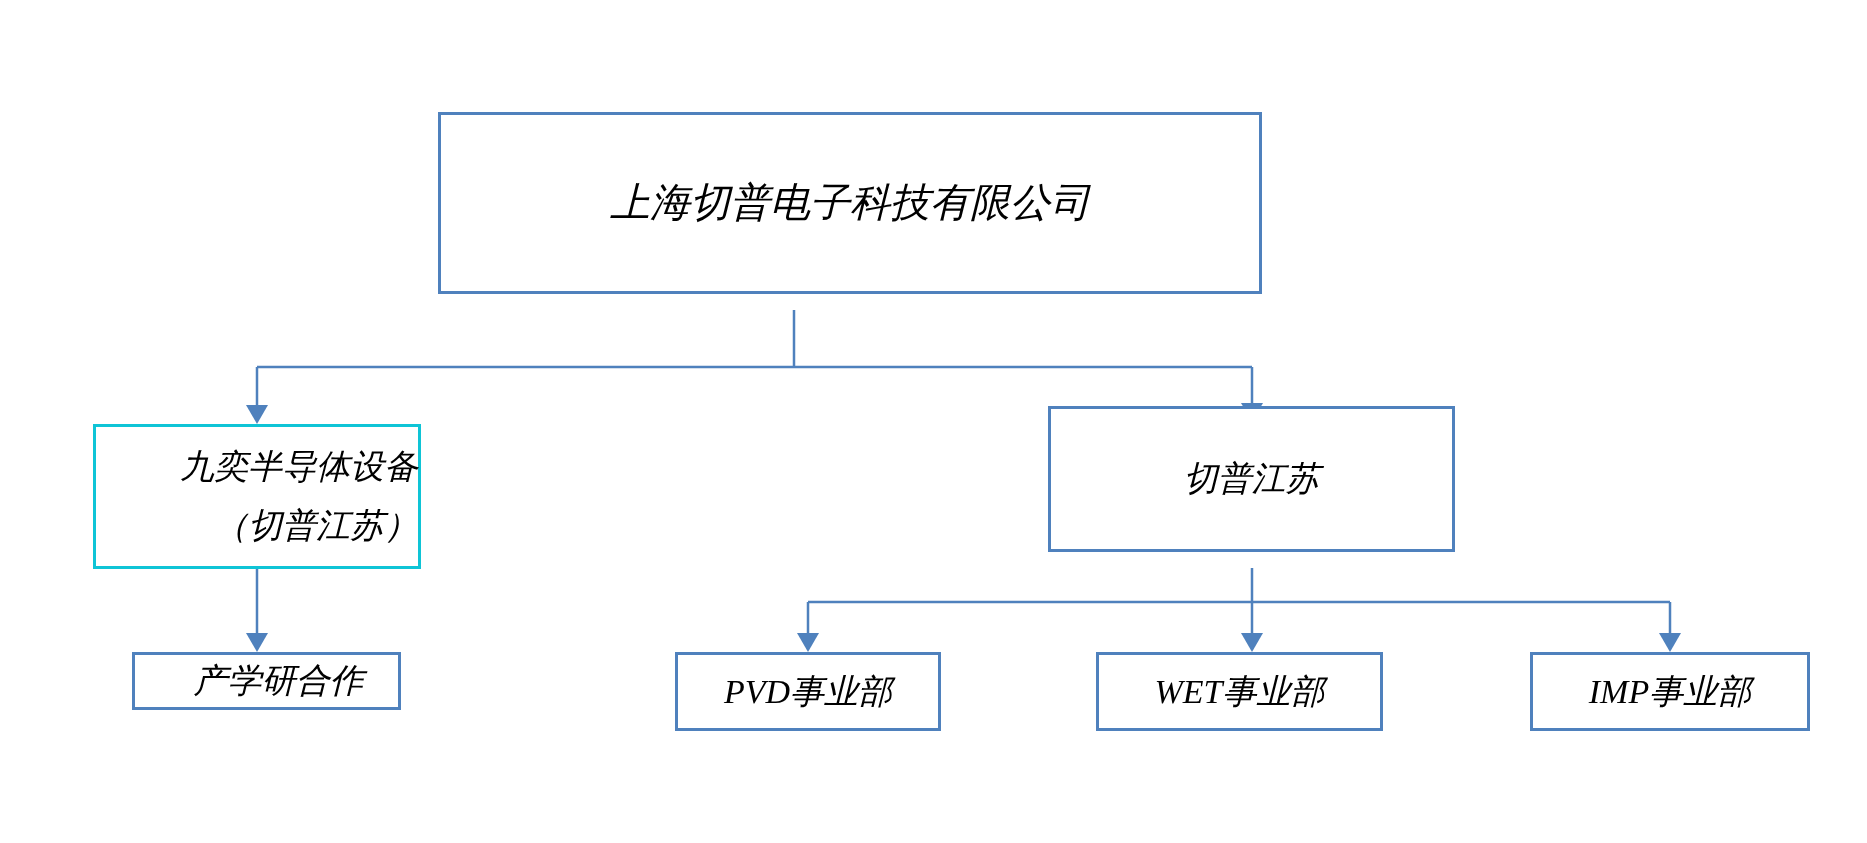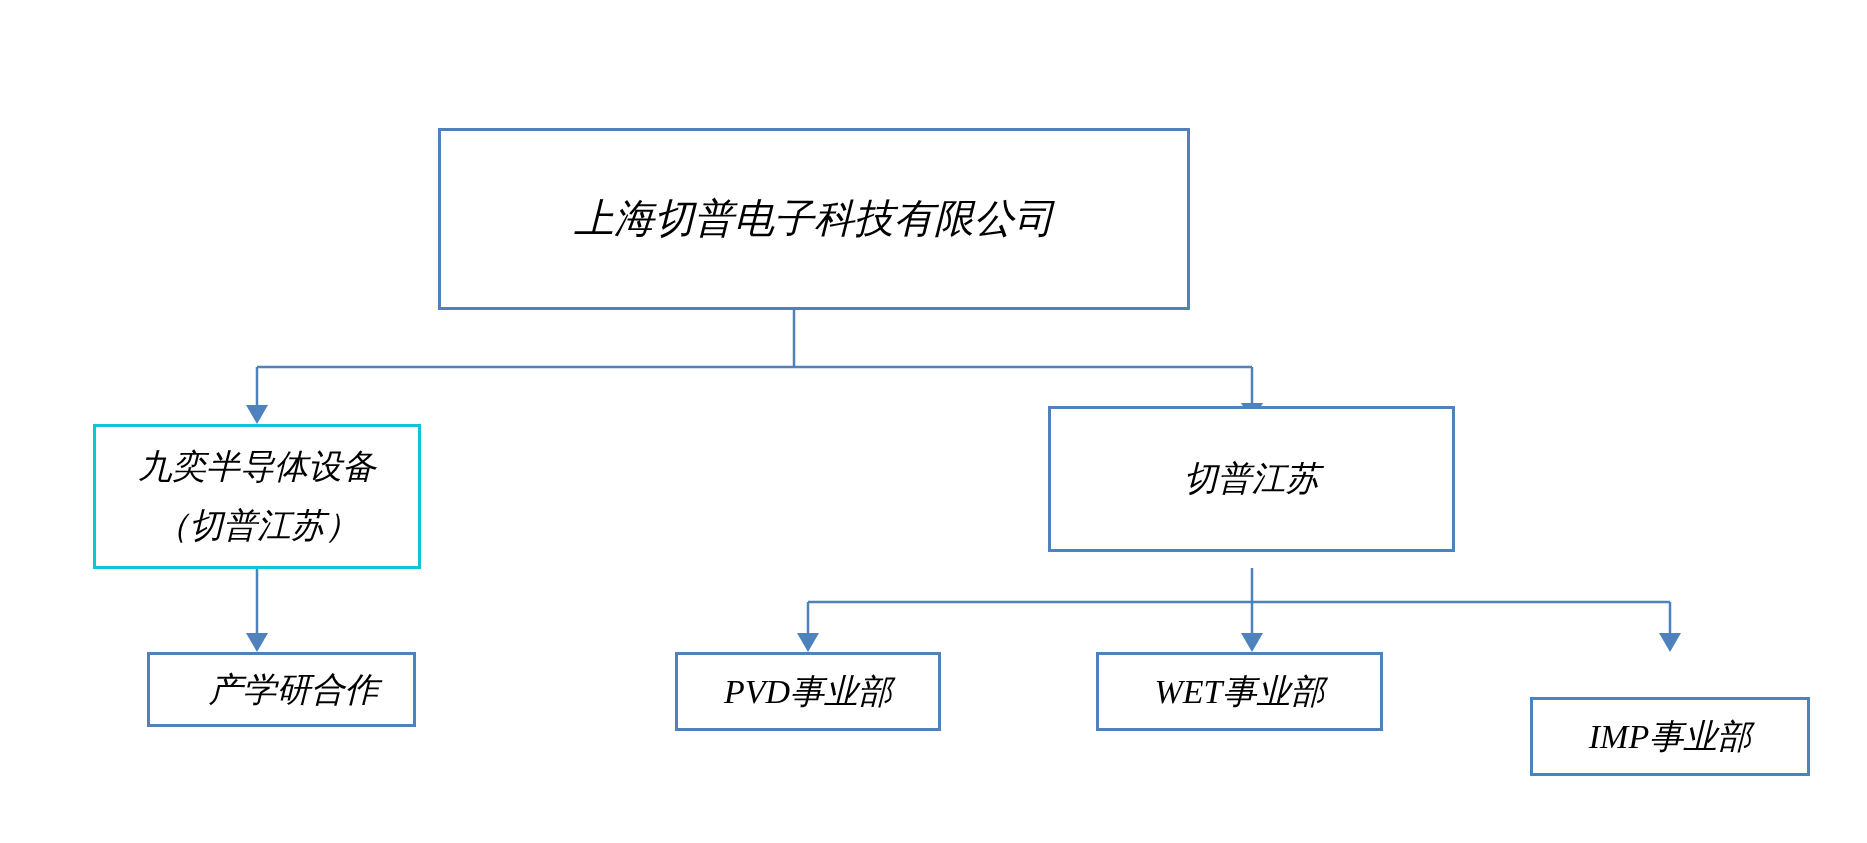--- a/index.html
+++ b/index.html
@@ -37,27 +37,27 @@
     display:flex;
     flex-direction:column;
     align-items:center;
     justify-content:space-evenly;
     text-align:center;
     color:var(--text);
     font-style:italic;
     line-height:1.1;
     white-space:nowrap;
   }
-  .node-hq      {left:438px; top:128px; width:752px; height:182px; font-size:40px;}
-  .node-jiuyi   {left:93px;  top:424px; width:328px; height:145px; font-size:34px; border-color:var(--border-cyan);}
+  .node-hq      {left:438px; top:112px; width:824px; height:182px; font-size:40px;}
+  .node-jiuyi   {left:93px;  top:424px; width:328px; height:145px; font-size:34px; border-color:var(--border-cyan);align-items:flex-end;}
   .node-jiangsu {left:1048px;top:406px; width:407px; height:146px; font-size:34px;}
-  .node-coop    {left:147px; top:652px; width:269px; height:75px;  font-size:34px;padding-left:24px;}
+  .node-coop    {left:132px; top:652px; width:269px; height:58px;  font-size:34px;padding-left:24px;}
   .node-pvd     {left:675px; top:652px; width:266px; height:79px;  font-size:34px;}
   .node-wet     {left:1096px;top:652px; width:287px; height:79px;  font-size:34px;}
-  .node-imp     {left:1530px;top:652px; width:280px; height:79px;  font-size:34px;margin-top:45px;}
+  .node-imp     {left:1530px;top:652px; width:280px; height:79px;  font-size:34px;}
 </style>
 </head>
 <body>
 
 <div class="canvas">
 
   <svg class="connectors" viewBox="0 0 1867 843" xmlns="http://www.w3.org/2000/svg">
 
     <line x1="794" y1="310" x2="794" y2="367"></line>
 

